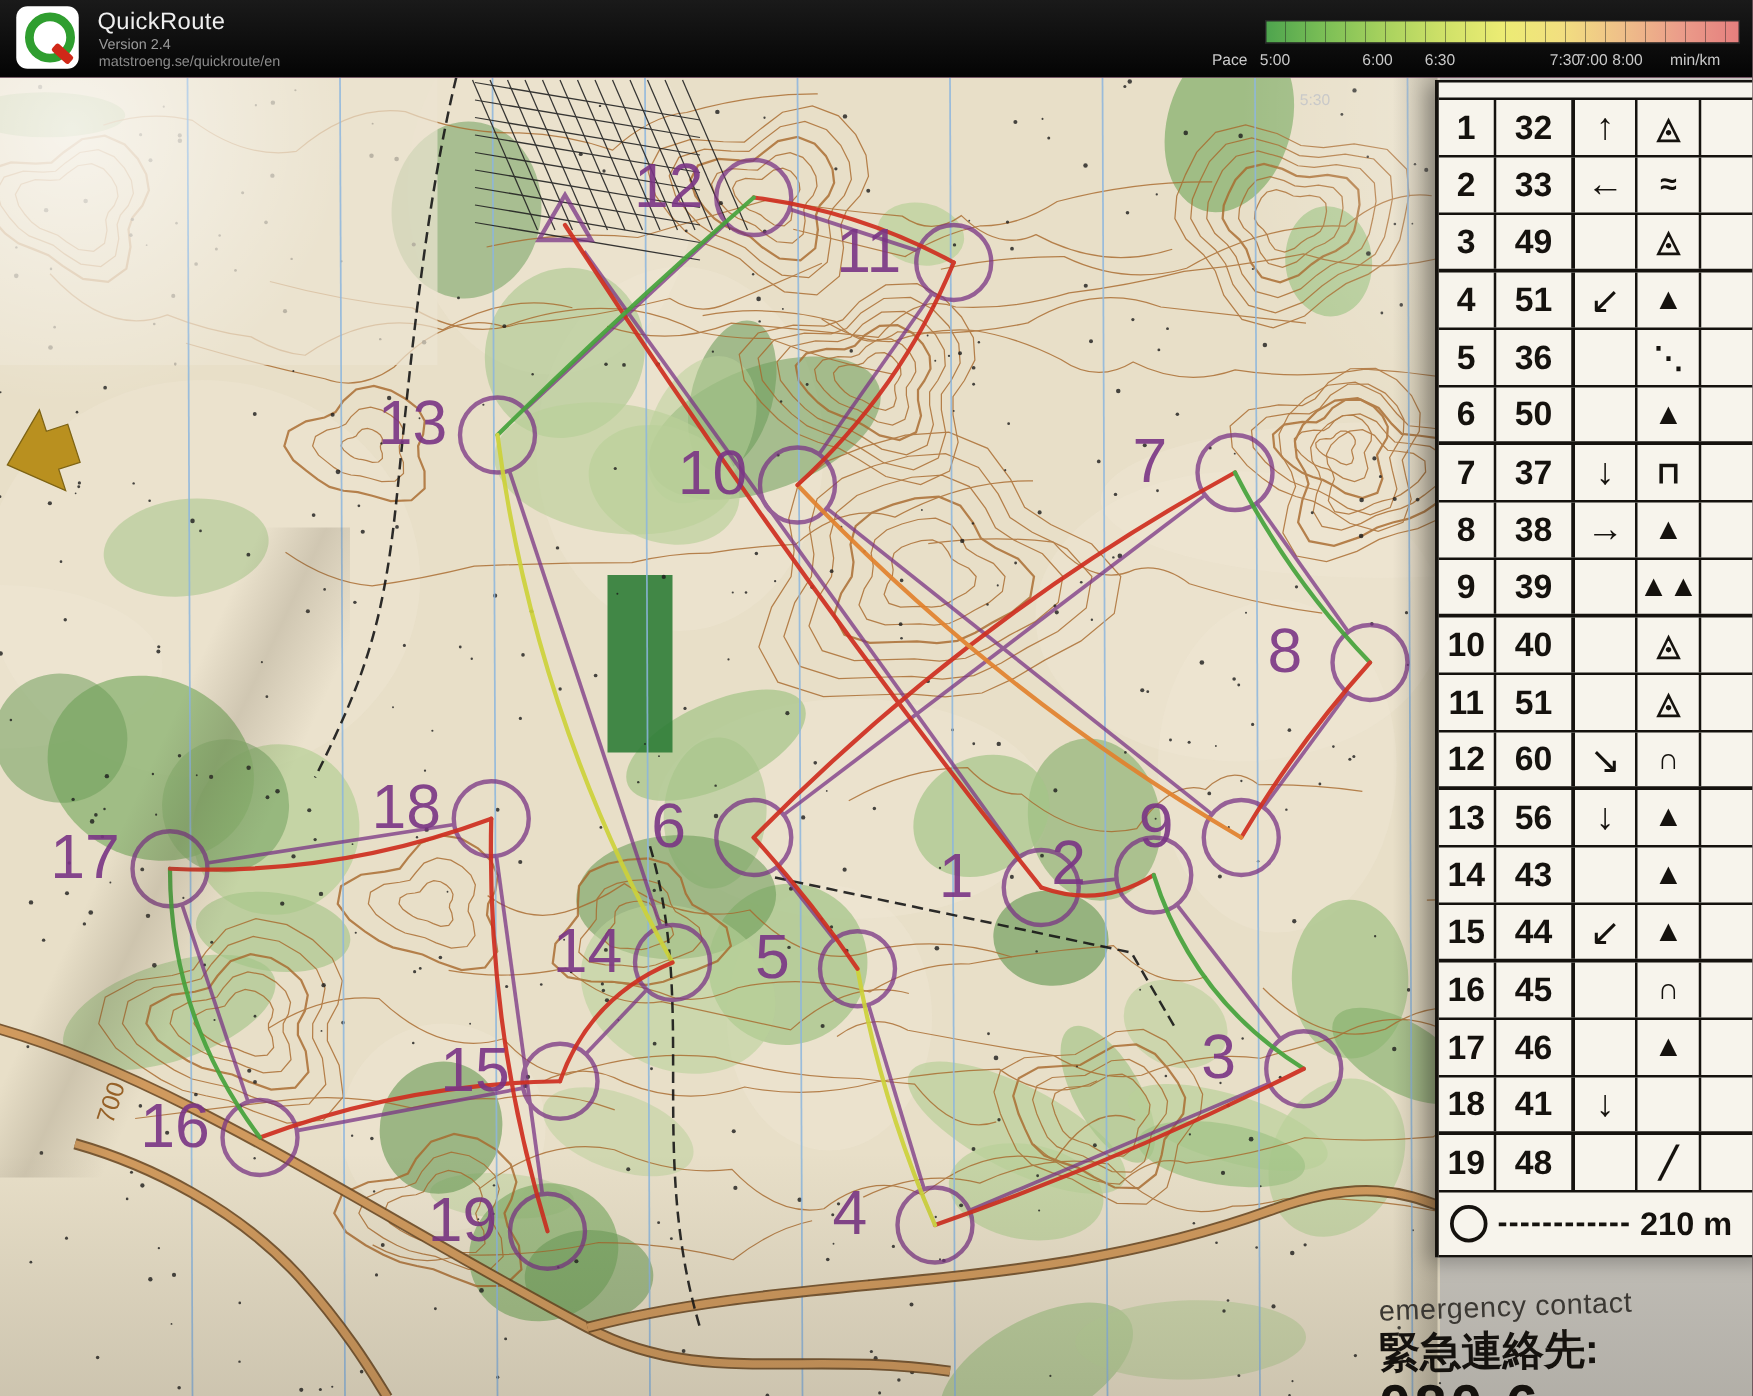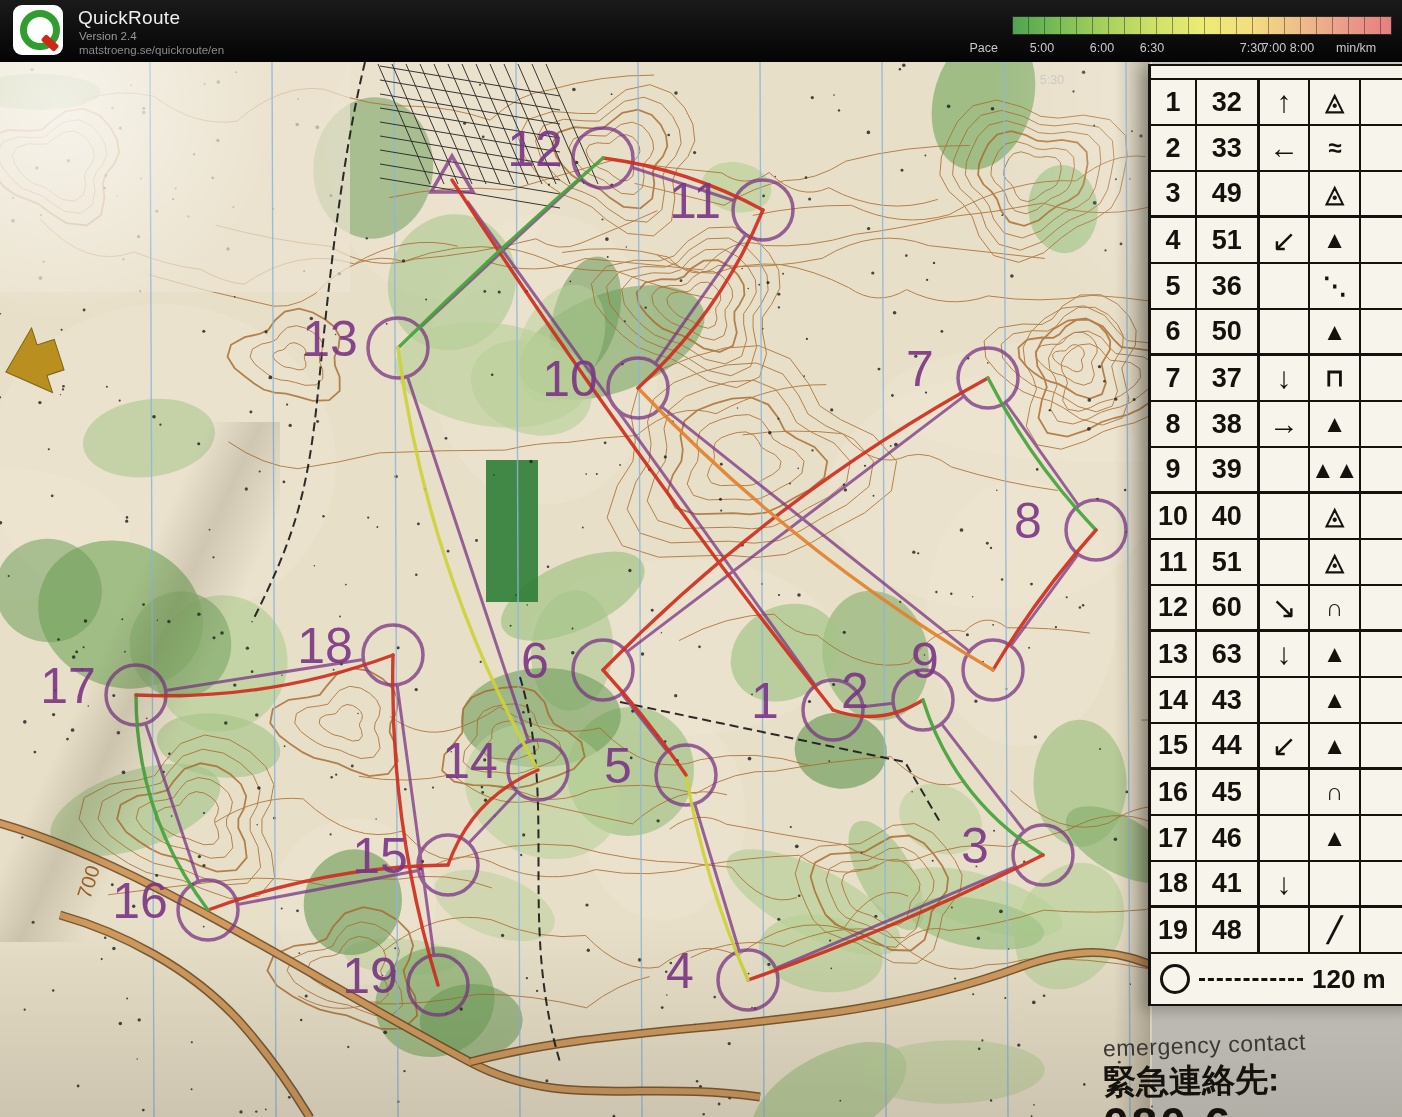--- a/index.html
+++ b/index.html
@@ -74,21 +74,21 @@
     <div class="logo">
       <div class="logo-ring"></div>
       <div class="logo-tail"></div>
     </div>
     <div class="app-name">QuickRoute</div>
     <div class="app-version">Version 2.4</div>
     <div class="app-url">matstroeng.se/quickroute/en</div>
     <div class="pace-word">Pace</div>
     <div class="pace-bar" style="background: linear-gradient(90deg, rgb(78, 164, 78), rgb(124, 191, 86), rgb(168, 210, 94), rgb(207, 225, 104), rgb(236, 236, 116), rgb(242, 223, 128), rgb(239, 192, 137), rgb(235, 157, 138), rgb(229, 127, 126));"></div>
     <div>
-        <span class="pace-tick" style="left: 1042px;">5:00</span>
+        <span class="pace-tick" style="left: 1020px;">5:00</span>
         <span class="pace-tick" style="left: 1052px; margin-top: 32px;">5:30</span>
         <span class="pace-tick" style="left: 1102px;">6:00</span>
         <span class="pace-tick" style="left: 1152px;">6:30</span>
         <span class="pace-tick" style="left: 1274px;">7:00</span>
         <span class="pace-tick" style="left: 1252px;">7:30</span>
         <span class="pace-tick" style="left: 1302px;">8:00</span>
       </div>
     <div class="pace-unit">min/km</div>
   </div>
 
@@ -887,21 +887,21 @@
           </div>
           <div class="cd-row thick">
             <div class="cd-cell num">12</div>
             <div class="cd-cell code">60</div>
             <div class="cd-cell dir">↘</div>
             <div class="cd-cell sym">∩</div>
             <div class="cd-cell extra"></div>
           </div>
           <div class="cd-row">
             <div class="cd-cell num">13</div>
-            <div class="cd-cell code">63</div>
+            <div class="cd-cell code">56</div>
             <div class="cd-cell dir">↓</div>
             <div class="cd-cell sym">▲</div>
             <div class="cd-cell extra"></div>
           </div>
           <div class="cd-row">
             <div class="cd-cell num">14</div>
             <div class="cd-cell code">43</div>
             <div class="cd-cell dir"></div>
             <div class="cd-cell sym">▲</div>
             <div class="cd-cell extra"></div>
@@ -938,21 +938,21 @@
             <div class="cd-cell num">19</div>
             <div class="cd-cell code">48</div>
             <div class="cd-cell dir"></div>
             <div class="cd-cell sym">╱</div>
             <div class="cd-cell extra"></div>
           </div>
         </div>
       <div class="cd-finish">
         <span class="fin-circle"></span>
         <span class="fin-dash"></span>
-        <span class="fin-label">120 m</span>
+        <span class="fin-label">210 m</span>
       </div>
     </div>
 
     <div class="em-en">emergency contact</div>
     <div class="em-ja">緊急連絡先:</div>
     <div class="em-phone">080 6</div>
   </div>
 
 </div>
 

